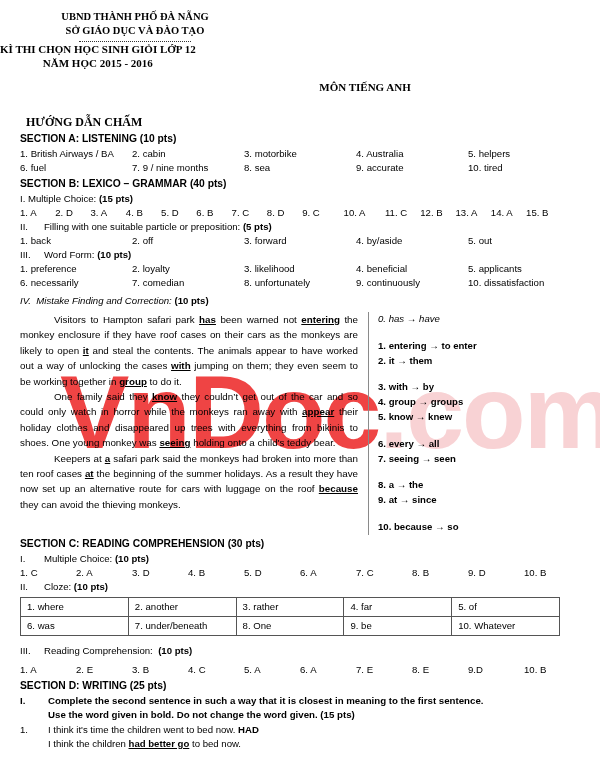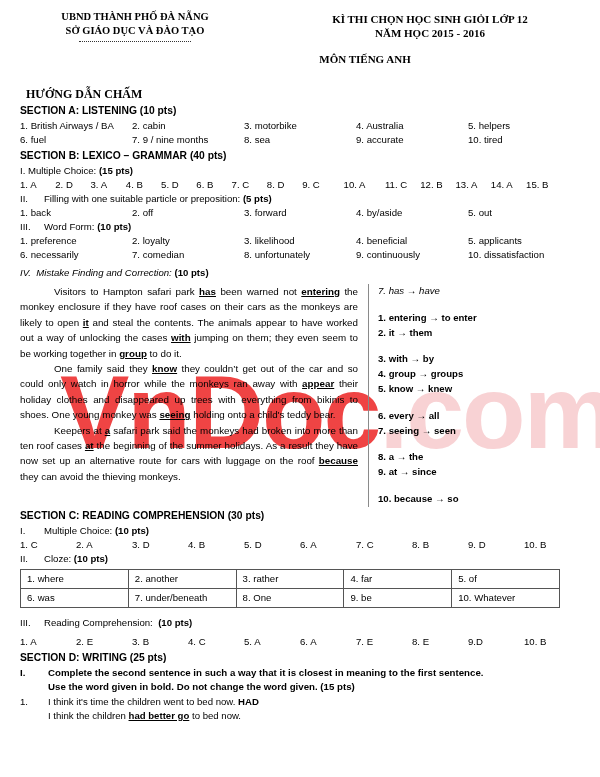--- a/index.html
+++ b/index.html
@@ -40,21 +40,22 @@
   .wm-b { color: #f8d2d4; }
 
   
   .hdr {
     position: relative;
     z-index: 2;
     padding-top: 10px;
   }
   .hdr-row {
     display: flex;
-    align-items: center;
+    align-items: flex-start;
+    flex-direction: column;
   }
   .hdr-left {
     width: 250px;
     text-align: center;
     font-family: "Liberation Serif", serif;
     font-weight: bold;
     font-size: 10.5px;
     line-height: 14px;
     padding-left: 10px;
   }
@@ -285,21 +286,21 @@
     <div class="sub-line" style="margin-top:4px"><i>IV.  Mistake Finding and Correction: </i><b>(10 pts)</b></div>
 
     <div class="mistake-wrap">
       <div class="mistake-left">
           <p><span>Visitors to Hampton safari park </span><u>has</u><span> been warned not </span><u>entering</u><span> the monkey enclosure if they have roof cases on their cars as the monkeys are likely to open </span><u>it</u><span> and steal the contents. The animals appear to have worked out a way of unlocking the cases </span><u>with</u><span> jumping on them; they even seem to be working together in </span><u>group</u><span> to do it.</span></p>
           <p><span>One family said they </span><u>know</u><span> they couldn’t get out of the car and so could only watch in horror while the monkeys ran away with </span><u>appear</u><span> their holiday clothes and disappeared up trees with everything from bikinis to shoes. One young monkey was </span><u>seeing</u><span> holding onto a child's teddy bear.</span></p>
           <p><span>Keepers at </span><u>a</u><span> safari park said the monkeys had broken into more than ten roof cases </span><u>at</u><span> the beginning of the summer holidays. As a result they have now set up an alternative route for cars with luggage on the roof </span><u>because</u><span> they can avoid the thieving monkeys.</span></p>
         </div>
       <div class="divider"></div>
       <div class="mistake-right">
-          <div class="m0">7. has → have</div>
+          <div class="m0">0. has → have</div>
           <div class="mr-gap"></div>
           <div>1. entering → to enter</div>
           <div>2. it → them</div>
           <div class="mr-gap"></div>
           <div>3. with → by</div>
           <div>4. group → groups</div>
           <div>5. know → knew</div>
           <div class="mr-gap"></div>
           <div>6. every → all</div>
           <div>7. seeing → seen</div>

